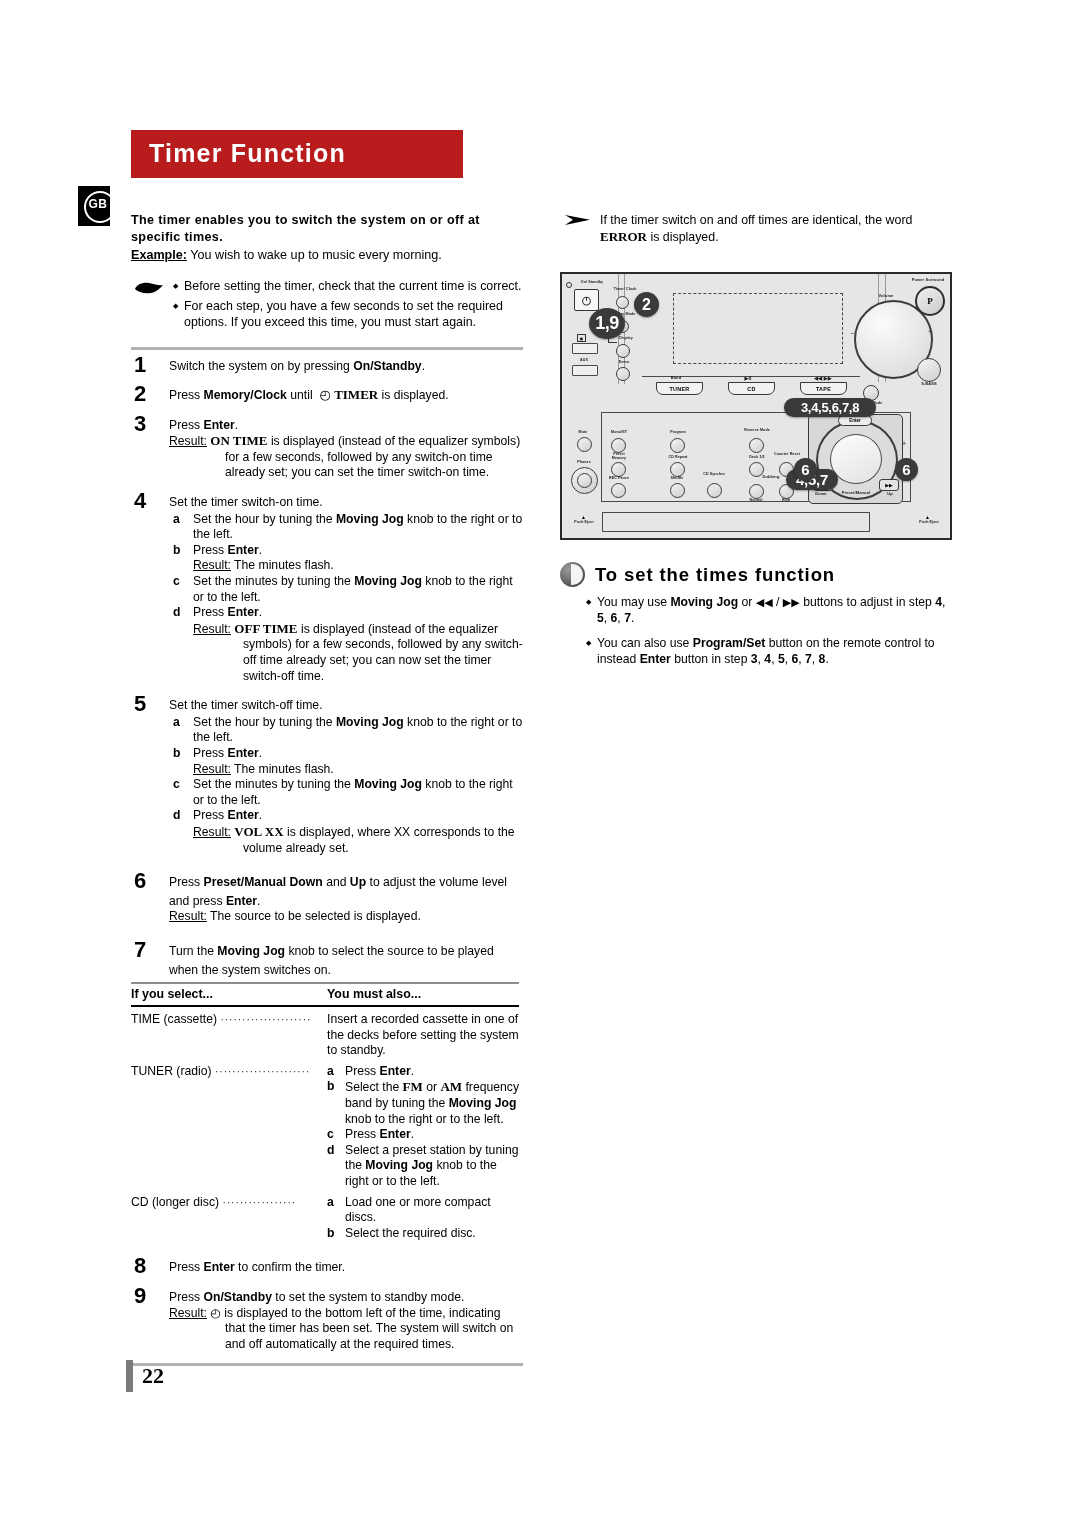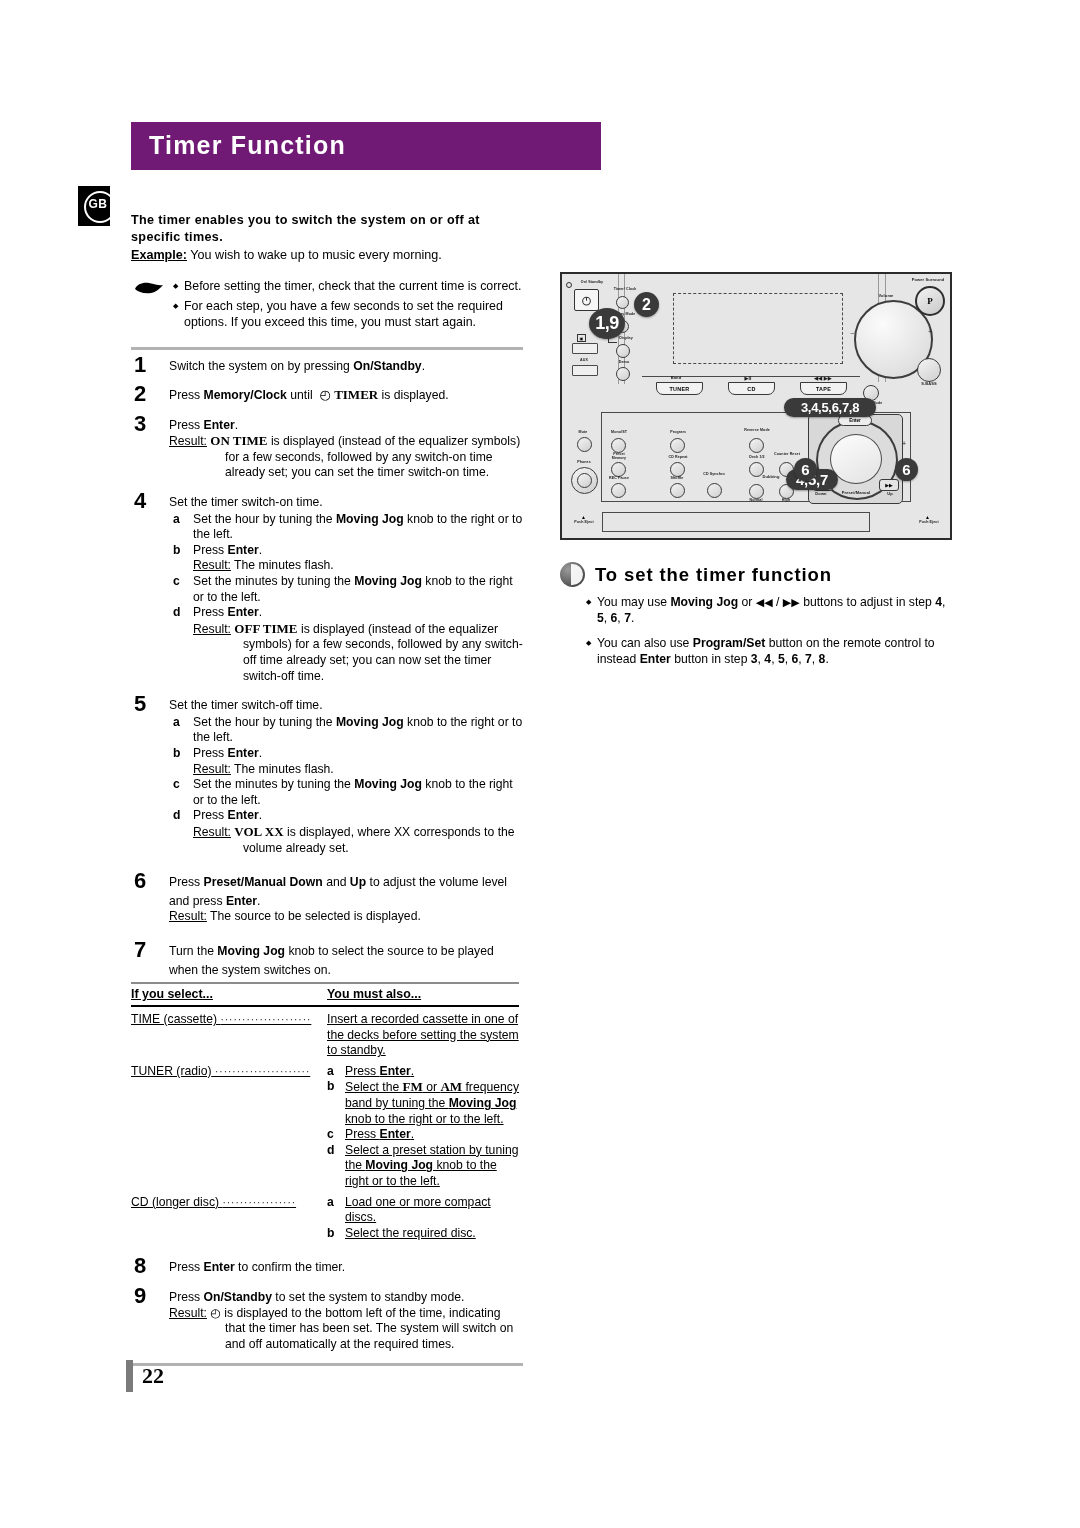--- a/index.html
+++ b/index.html
@@ -1,20 +1,20 @@
 <!DOCTYPE html>
 <html><head>
 <meta charset="utf-8">
 <style>
   html,body{margin:0;padding:0;background:#fff;}
   body{width:1080px;height:1528px;position:relative;font-family:"Liberation Sans",sans-serif;color:#000;-webkit-font-smoothing:antialiased;}
   .page{position:absolute;inset:0;}
 
   
-  .title-bar{position:absolute;left:131px;top:122px;width:470px;height:48px;background:#701a75;}
+  .title-bar{position:absolute;left:131px;top:130px;width:332px;height:48px;background:#b91c1c;}
   .title-bar .t{position:absolute;left:18px;top:9px;color:#fff;font-size:25px;font-weight:bold;letter-spacing:1.2px;}
   .gb-badge{position:absolute;left:78px;top:186px;width:32px;height:40px;background:#000;}
   .gb-badge .ring{position:absolute;left:6px;top:5px;width:28px;height:28px;border:2px solid #fff;border-radius:50%;}
   .gb-badge .txt{position:absolute;left:0;top:11px;width:40px;text-align:center;color:#fff;font-size:12px;font-weight:bold;letter-spacing:.5px;}
 
   
   .colL{position:absolute;left:131px;top:212px;width:392px;}
   .colR{position:absolute;left:560px;top:212px;width:392px;}
 
   .intro-b{font-size:12.6px;font-weight:bold;line-height:16.5px;letter-spacing:.35px;}
@@ -38,21 +38,21 @@
   .step .n{position:absolute;left:3px;top:-4px;font-size:22px;font-weight:bold;font-family:"Liberation Sans",sans-serif;}
   .step .body{font-size:12.2px;line-height:15.6px;}
   .res{display:block;}
   .hang{padding-left:56px;text-indent:-56px;}
   .sub{margin:0;padding:0;list-style:none;margin-top:1px;}
   .sub li{position:relative;padding-left:24px;font-size:12.2px;line-height:15.6px;}
   .sub li .a{position:absolute;left:4px;top:0;font-weight:bold;}
   .sub .reshang{padding-left:50px;text-indent:-50px;}
 
   
-  table.sel{border-collapse:collapse;width:388px;font-size:12.2px;text-decoration:underline;}
+  table.sel{border-collapse:collapse;width:388px;font-size:12.2px;}
   table.sel th{text-align:left;font-size:12.4px;font-weight:bold;padding:3px 0 4px 0;border-bottom:2px solid #000;}
   table.sel td{vertical-align:top;padding:5px 0 0 0;line-height:15.6px;}
   .tline{border-top:2px solid #8c8c8c;}
   .dots{letter-spacing:1px;font-size:10px;color:#222;}
   td.left{width:196px;padding-right:2px;}
   .abrow{position:relative;padding-left:18px;}
   .abrow .a{position:absolute;left:0;top:0;font-weight:bold;}
 
   .botrule{height:3px;background:#b2b2b2;margin-top:11px;}
 
@@ -228,20 +228,28 @@
         <span class="n">9</span>
         <span class="body">Press <b>On/Standby</b> to set the system to standby mode.
           <span class="res hang"><span class="u">Result:</span> <span style="font-size:12px;">◴</span><span> is displayed to the bottom left of the time, indicating that the timer has been set. The system will switch on and off automatically at the required times.</span></span>
         </span>
       </li>
     </ul>
 
     <div class="botrule"></div>
   </div>
 
+  <div class="colR">
+    <div class="note">
+      <svg class="arrow-ic" viewBox="0 0 28 14">
+        <path d="M1 2 L26 6.8 L1 12 L9 6.8 Z" fill="#000"></path>
+      </svg>
+      <span><span>If the timer switch on and off times are identical, the word </span><span class="serif">ERROR</span><span> is displayed.</span></span>
+    </div>
+  </div>
 
   <div class="illu">
     <div class="outer"></div>
 
     <div class="vline" style="left:58px;top:2px;width:1px;height:110px;"></div>
     <div class="vline" style="left:64px;top:2px;width:1px;height:110px;"></div>
     <div class="vline" style="left:318px;top:2px;width:1px;height:108px;"></div>
     <div class="vline" style="left:325px;top:2px;width:1px;height:108px;"></div>
 
     <div class="tinylab" style="left:14px;top:8px;width:36px;">On/ Standby</div>
@@ -353,21 +361,21 @@
     <div class="badge r" style="left:74px;top:20px;width:25px;height:25px;font-size:16px;">2</div>
     <div class="badge" style="left:224px;top:126px;width:92px;height:19px;font-size:13px;letter-spacing:-.3px;">3,4,5,6,7,8</div>
     <div class="badge" style="left:226px;top:161px;width:52px;height:21px;font-size:15px;letter-spacing:-.3px;margin-top:36px;">4,5,7</div>
     <div class="badge r" style="left:234px;top:186px;width:23px;height:23px;font-size:15px;">6</div>
     <div class="badge r" style="left:335px;top:186px;width:23px;height:23px;font-size:15px;">6</div>
   </div>
 
   <div style="position:absolute;left:560px;top:556px;width:392px;">
     <div class="sec-head">
       <div class="sec-dot"></div>
-      <div class="sec-title">To set the timer function</div>
+      <div class="sec-title">To set the times function</div>
     </div>
     <ul class="bullets sec-body">
       <li>You may use <b>Moving Jog</b> or <span style="font-size:11px;">◀◀</span> / <span style="font-size:11px;">▶▶</span> buttons to adjust in step <b>4</b>, <b>5</b>, <b>6</b>, <b>7</b>.</li>
       <li>You can also use <b>Program/Set</b> button on the remote control to instead <b>Enter</b> button in step <b>3</b>, <b>4</b>, <b>5</b>, <b>6</b>, <b>7</b>, <b>8</b>.</li>
     </ul>
   </div>
 
   <div class="pageno">
     <div class="bar"></div>
     <div class="num">22</div>

